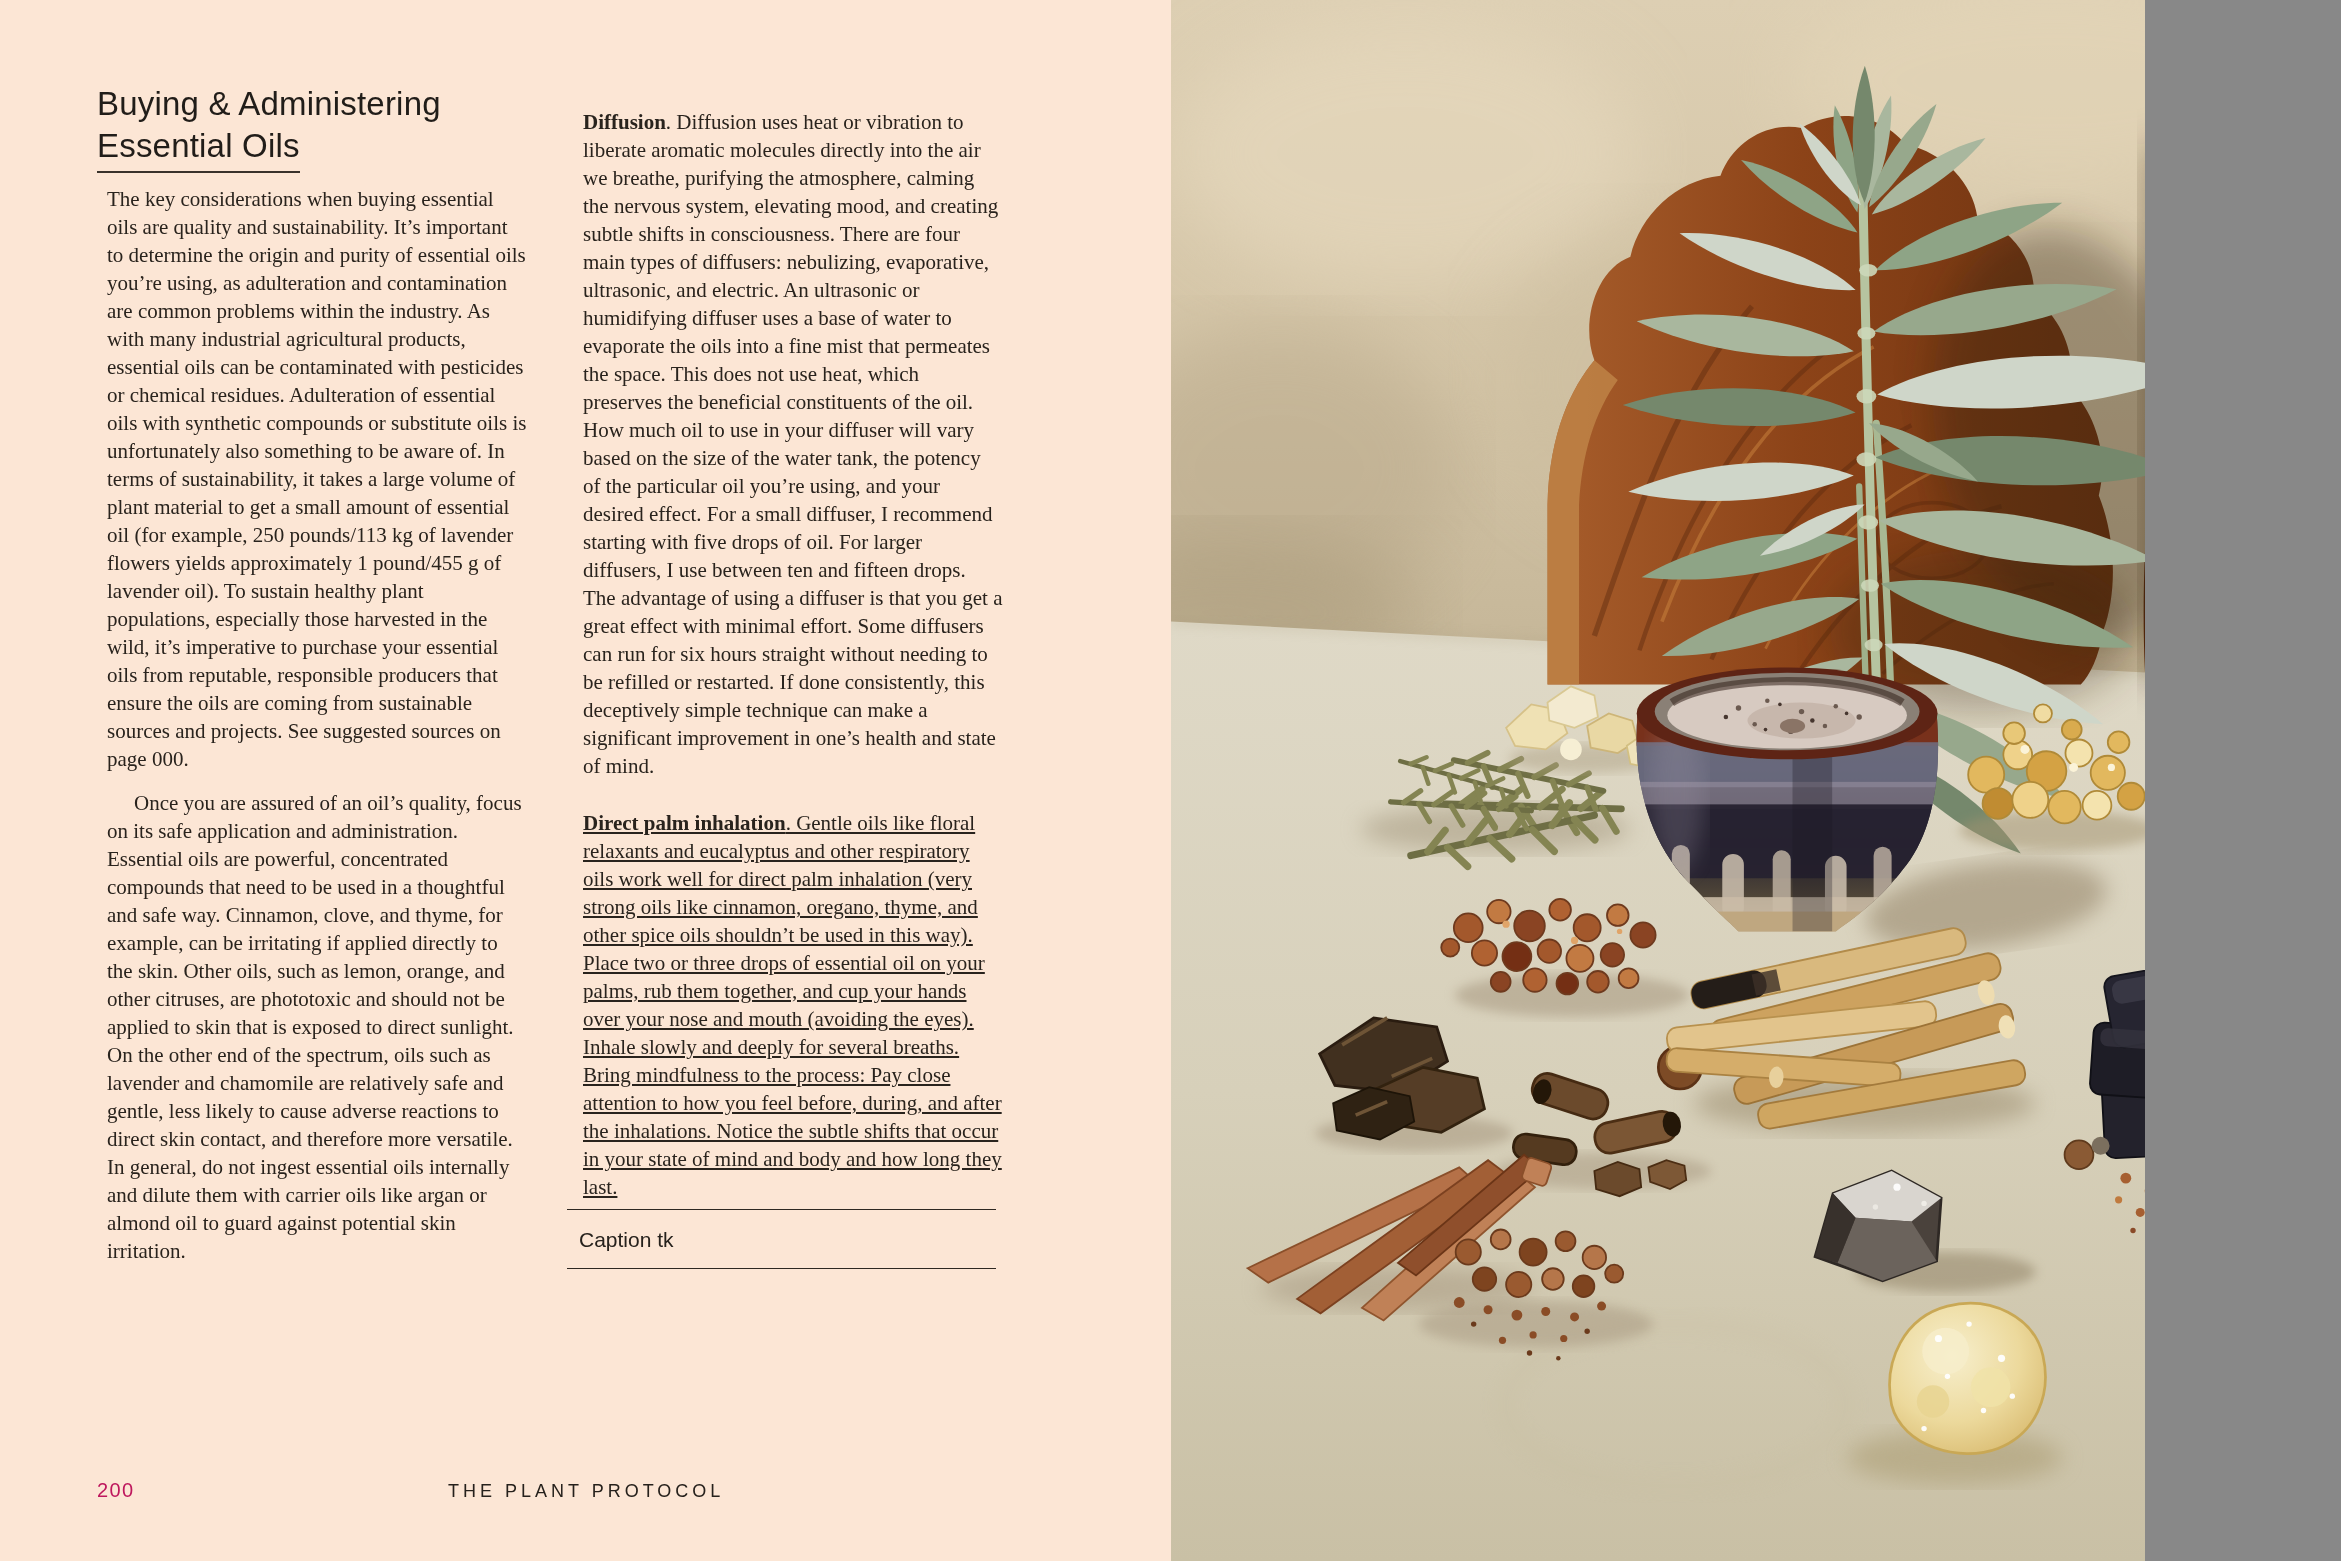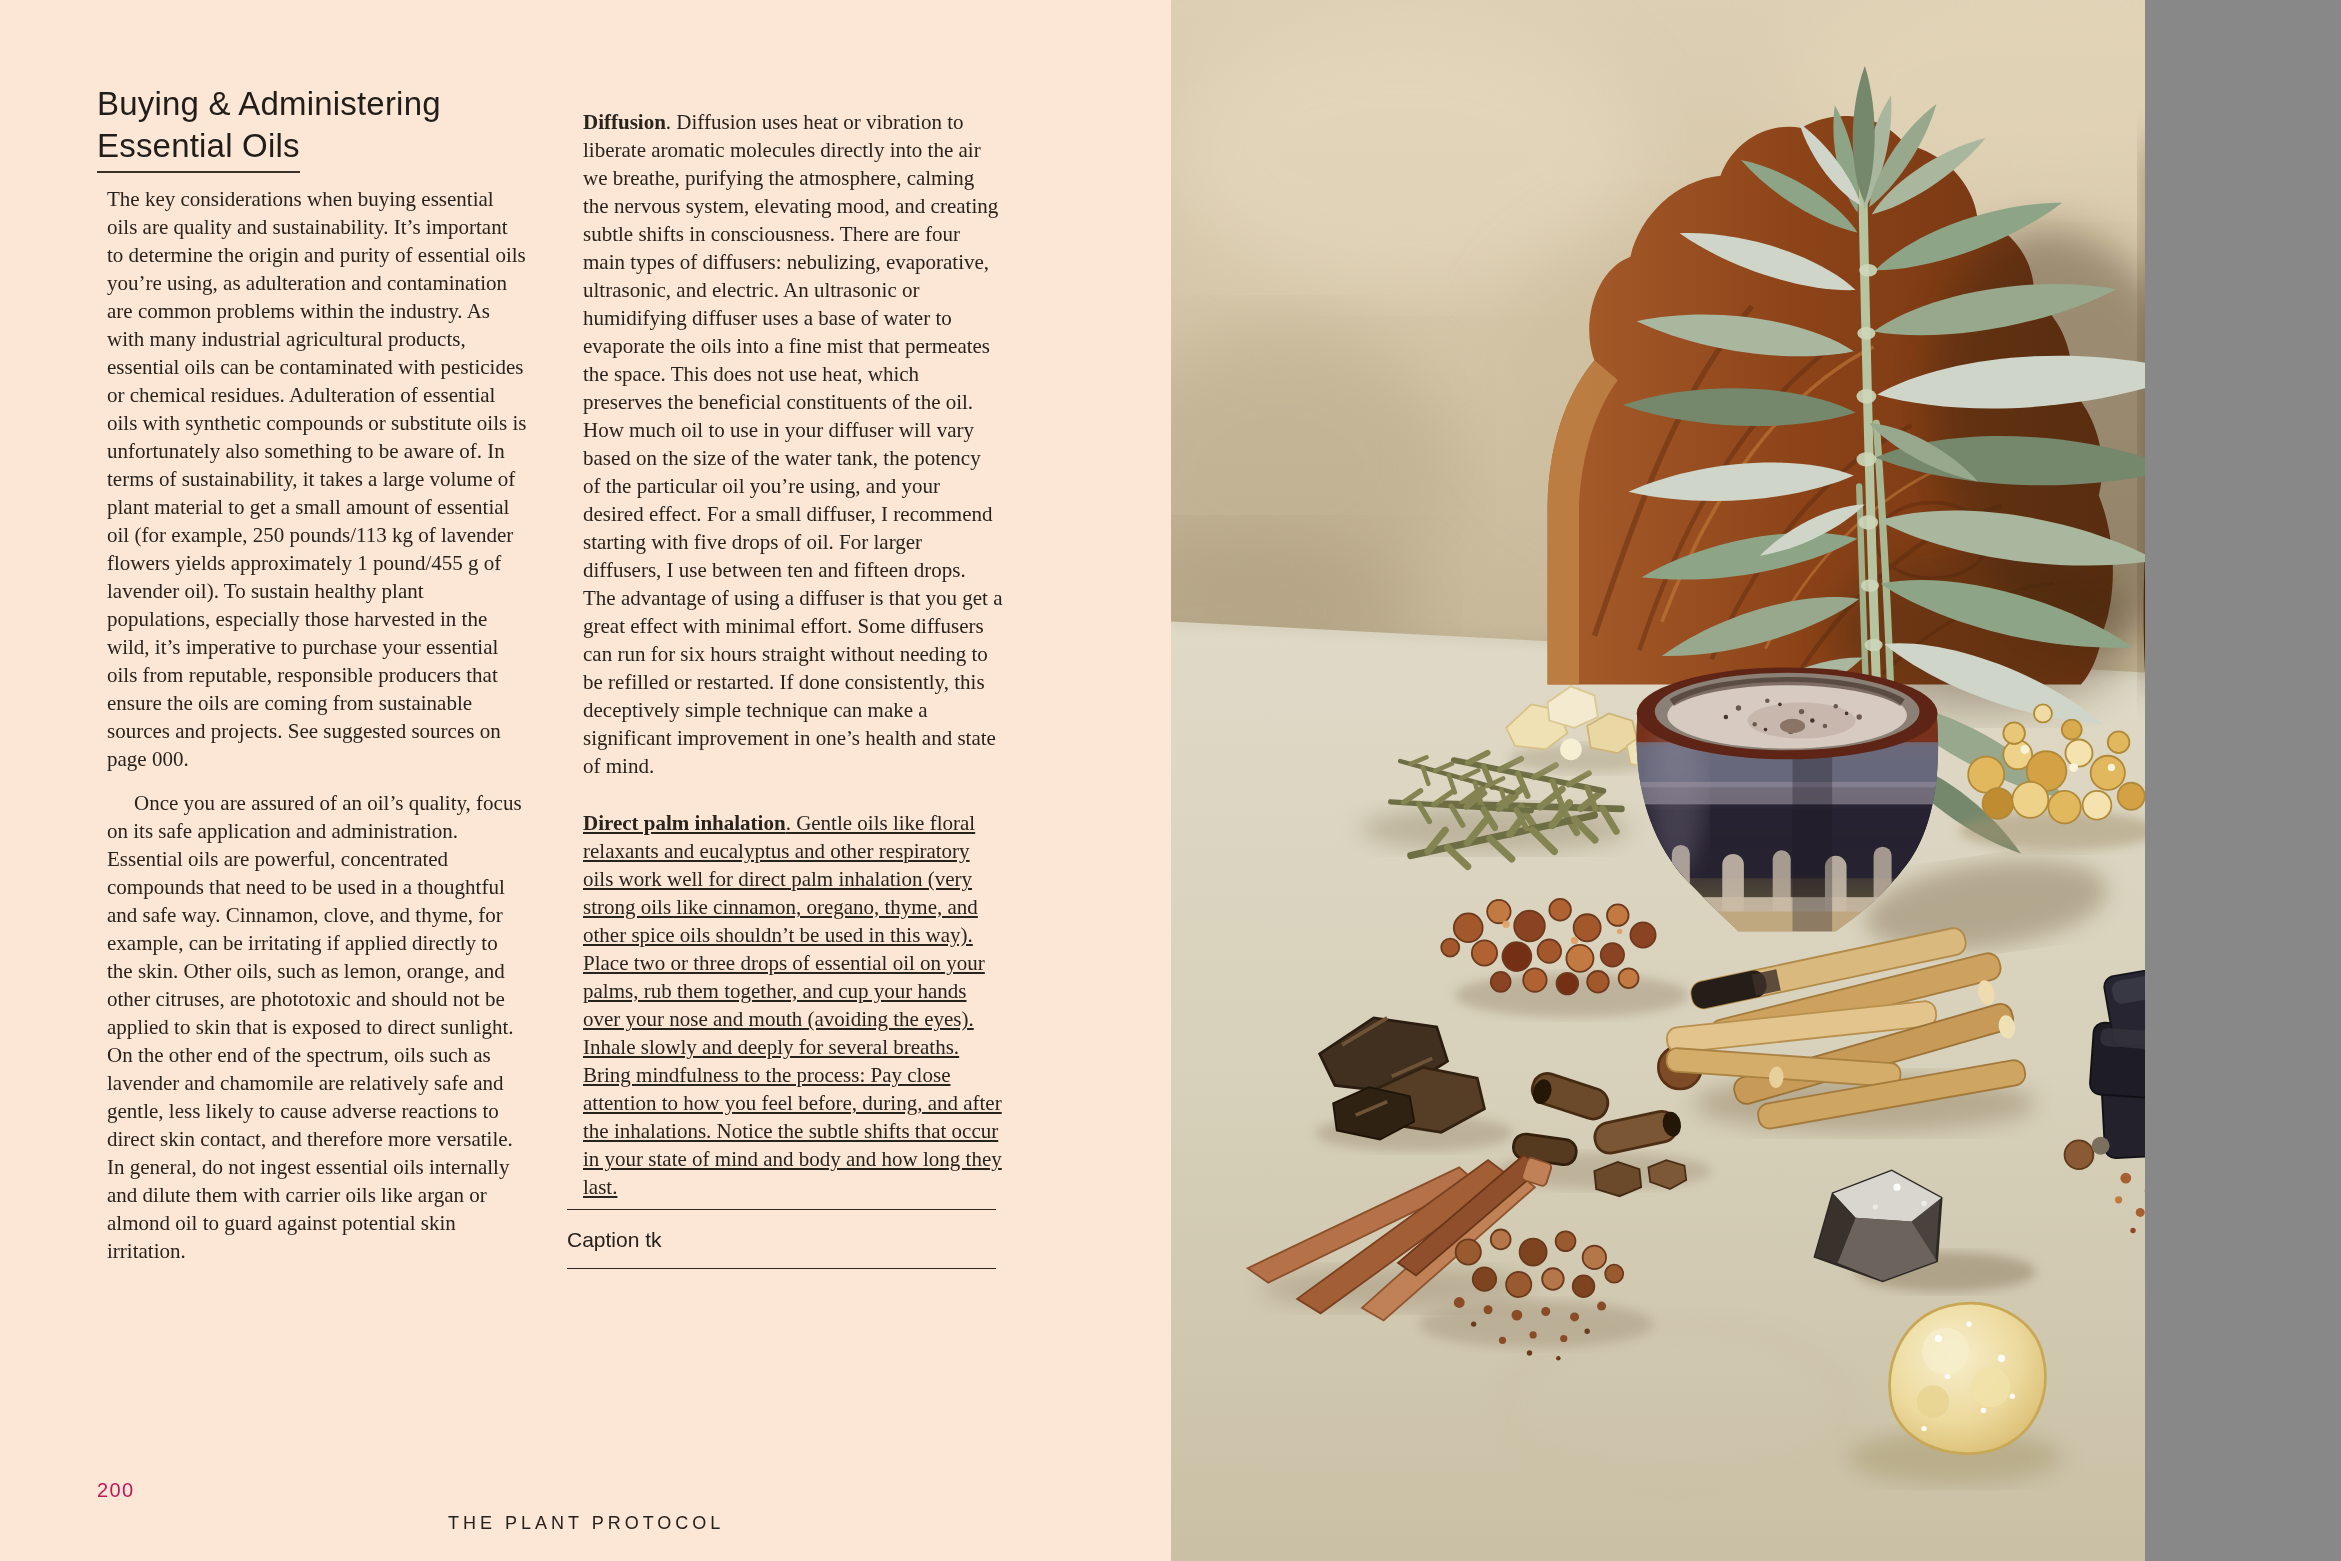--- a/index.html
+++ b/index.html
@@ -9,23 +9,23 @@
   .title{position:absolute;left:97px;top:83px;font-family:"Liberation Sans",sans-serif;font-size:33px;line-height:42px;font-weight:400;color:#211d19;letter-spacing:0.2px;}
   .title .u{display:inline-block;padding-bottom:4px;border-bottom:2.7px solid #39322b;}
   .col{position:absolute;width:452px;color:#29231d;font-size:21px;line-height:28px;}
   .col p{margin:16px;}
   #col1{left:91px;top:169px;}
   #col1 p.indent{text-indent:27px;}
   #col2{left:567px;top:92px;}
   #col2 p.gap{margin-top:29px;text-decoration:underline;}
   .lead{font-weight:bold;}
   .caption-block{position:absolute;left:567px;top:1209px;width:429px;border-top:1.8px solid #2e2822;border-bottom:1.8px solid #2e2822;}
-  .caption-block .cap{padding:18px 0 16px 0;font-family:"Liberation Sans",sans-serif;font-size:21px;color:#26211c;}
+  .caption-block .cap{padding:18px 0 16px 0;font-family:"Liberation Sans",sans-serif;font-size:21px;color:#26211c;margin-left:12px;}
   .folio{position:absolute;left:97px;top:1479px;font-family:"Liberation Sans",sans-serif;font-size:20px;letter-spacing:1.4px;color:#be185d;}
-  .running-head{position:absolute;left:448px;top:1481px;font-family:"Liberation Sans",sans-serif;font-size:18px;letter-spacing:4px;color:#26211c;margin-top:32px;}
+  .running-head{position:absolute;left:448px;top:1481px;font-family:"Liberation Sans",sans-serif;font-size:18px;letter-spacing:4px;color:#26211c;}
   
   .photo{position:absolute;left:1171px;top:0;width:1171px;height:1561px;}
   .photo svg{display:block;}
 </style>
 </head>
 <body>
 
 <div id="spread">
 
   <div class="left-page">

